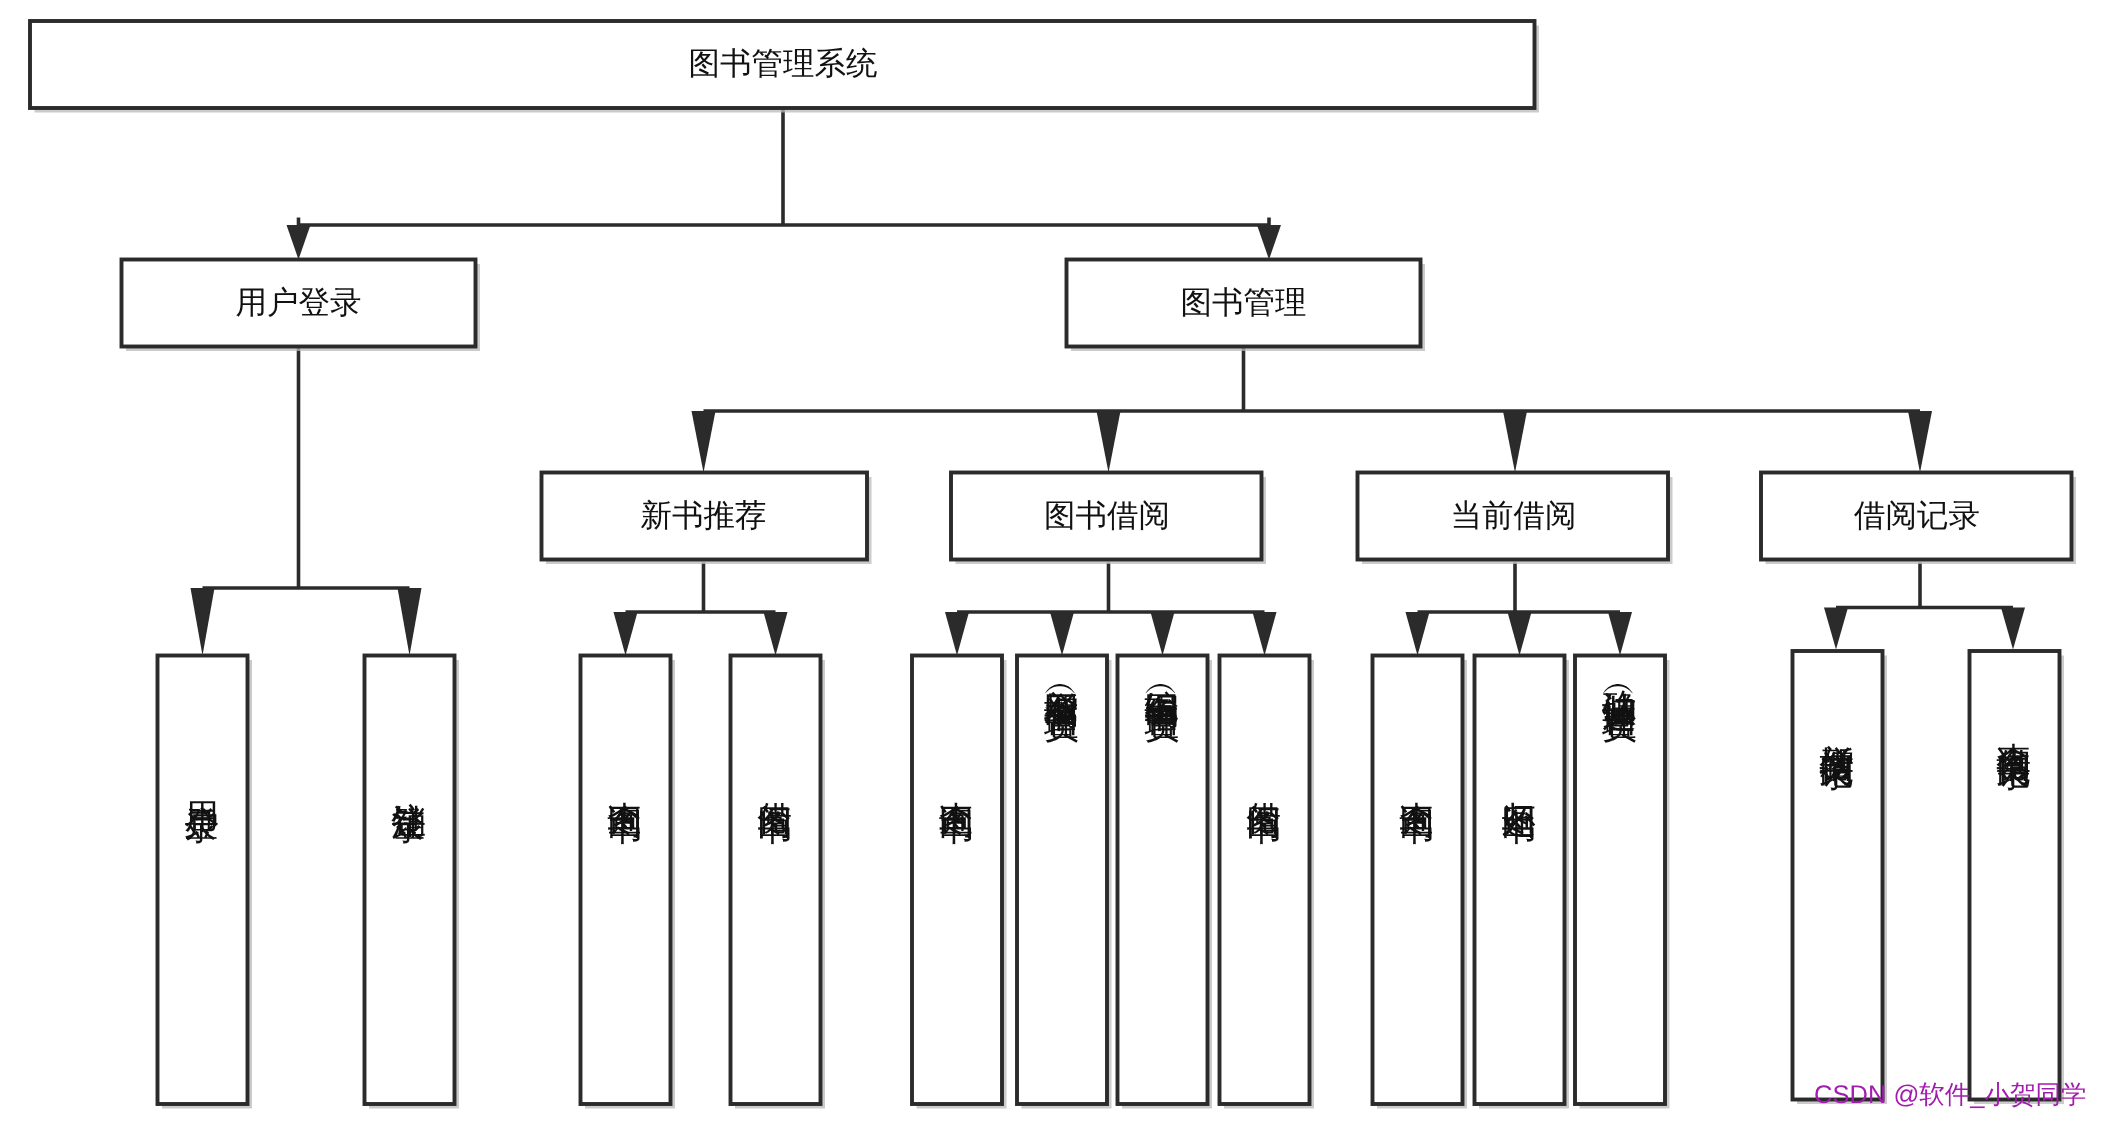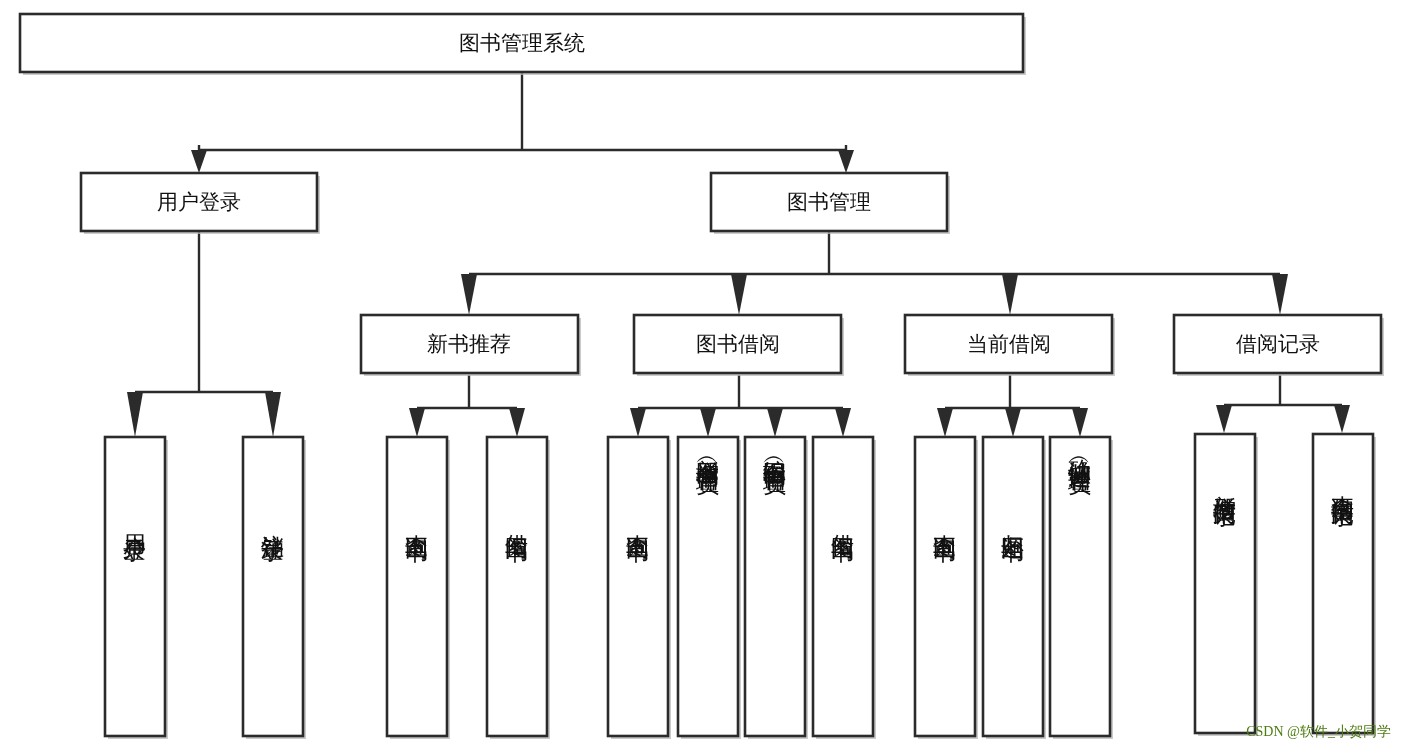--- a/index.html
+++ b/index.html
@@ -58,23 +58,23 @@
     font-size: 23px;
     fill: #111111;
     writing-mode: vertical-rl;
     text-orientation: upright;
     letter-spacing: 2px;
   }
   .watermark {
     position: absolute;
     right: 14px;
     bottom: 6px;
-    font-family: Liberation Serif, serif;
-    font-size: 14px;
-    color: #4d7c0f;
+    font-family: Liberation Sans, sans-serif;
+    font-size: 17px;
+    color: #a21caf;
     white-space: nowrap;
     user-select: none;
   }
 </style>
 </head>
 <body>
 
 <div id="diagram-root">
 
   <svg id="tree-svg" viewBox="0 0 1405 747">

